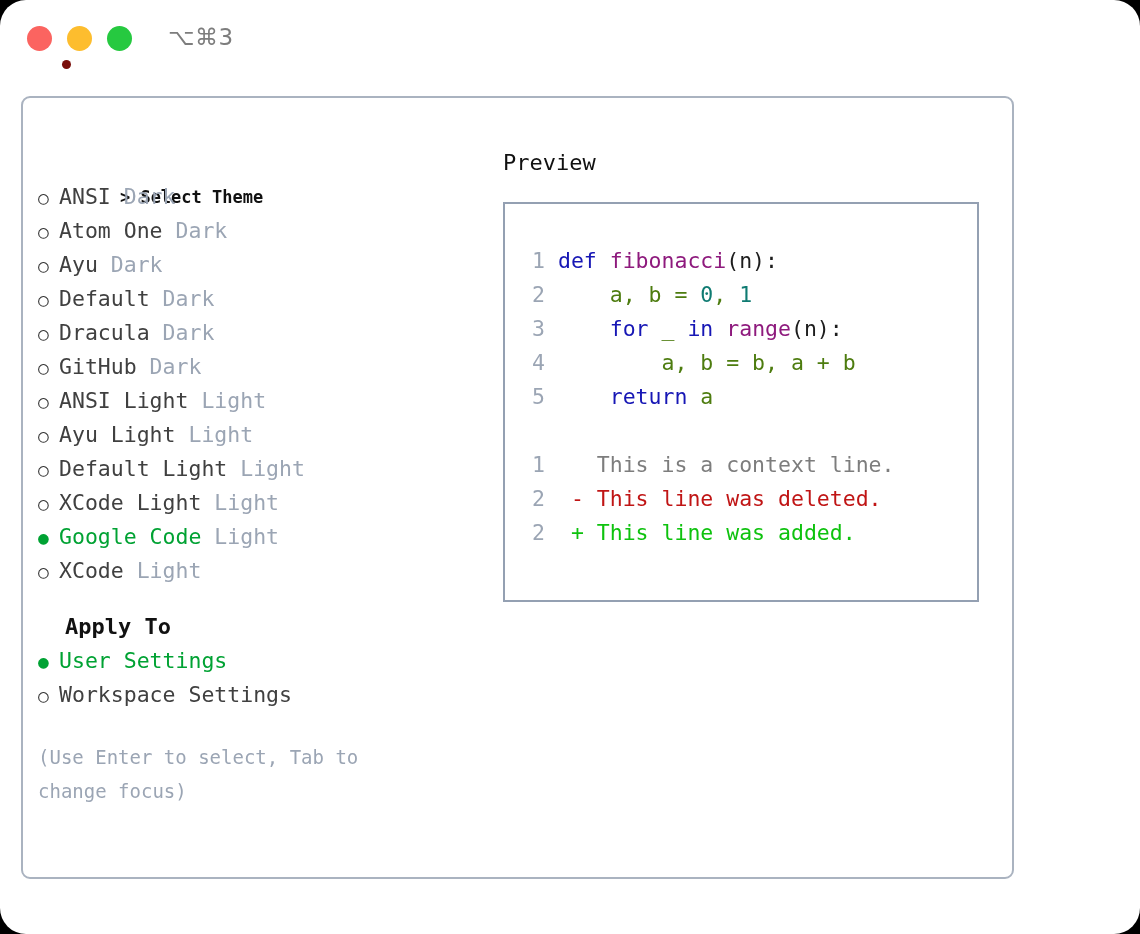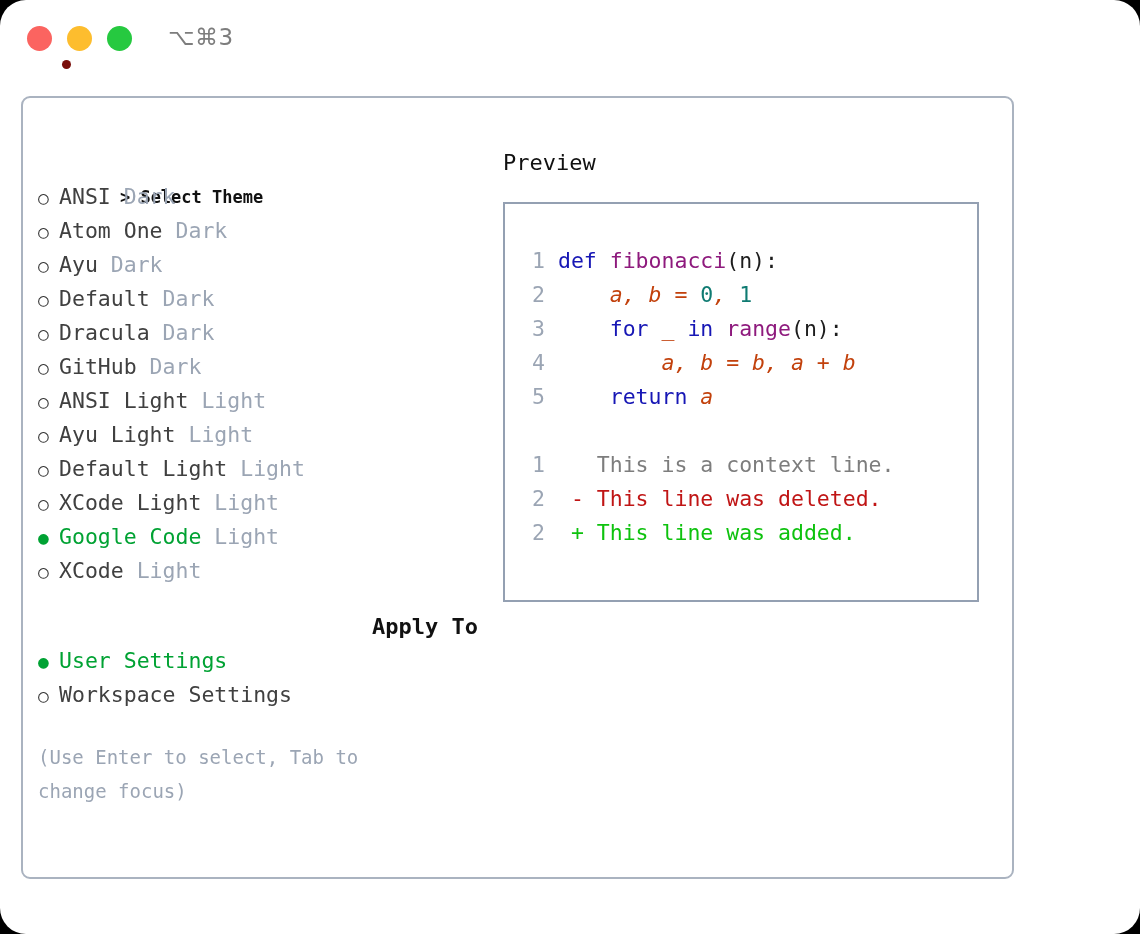--- a/index.html
+++ b/index.html
@@ -116,21 +116,20 @@
     color: #9ba5b4;
     text-align: center;
   }
 
   #apply-header {
     font-weight: bold;
     color: #111111;
     font-size: 22px;
     padding-left: 27px;
     margin-top: 22px;
-    text-align: right;
   }
 
   #hint {
     margin-top: 28px;
     color: #9ba5b4;
     font-size: 19px;
     line-height: 34px;
     width: 410px;
   }
 
@@ -171,21 +170,21 @@
     display: inline-block;
     width: 22px;
     text-align: right;
     color: #9ba5b4;
   }
 
   .kw   { color: #1717b5; }
   .fn   { color: #8e1a7d; }
   .pun  { color: #1d1d1d; }
   .num  { color: #0f7b72; }
-  .var  { color: #c2410c; font-style: italic; }
+  .var  { color: #4d7c0f; }
 
   .d-ctx { color: #7d7d7d; }
   .d-del { color: #c01515; }
   .d-add { color: #0ec20e; }
 
   #gap-diff { height: 34px; }
 </style>
 </head>
 <body>
 

